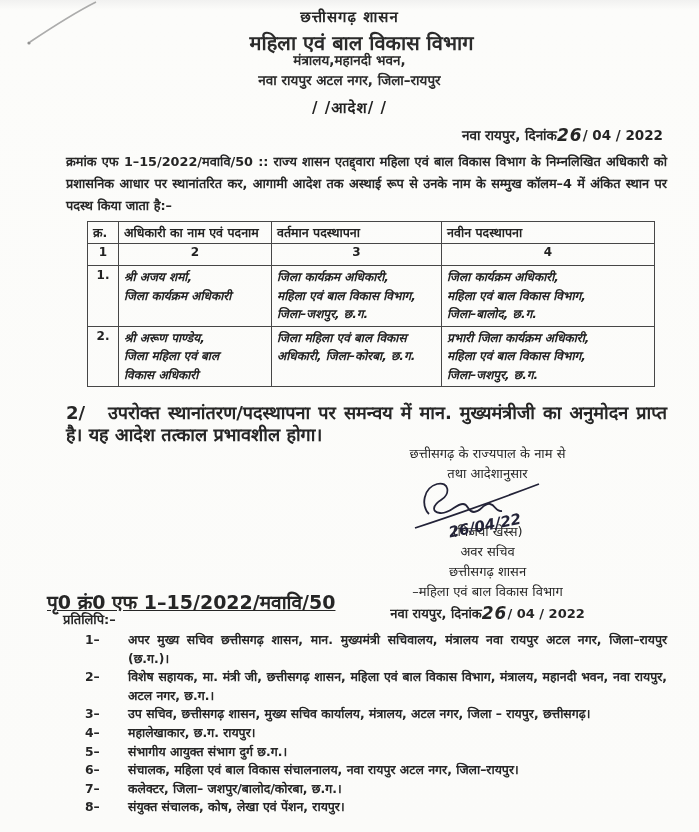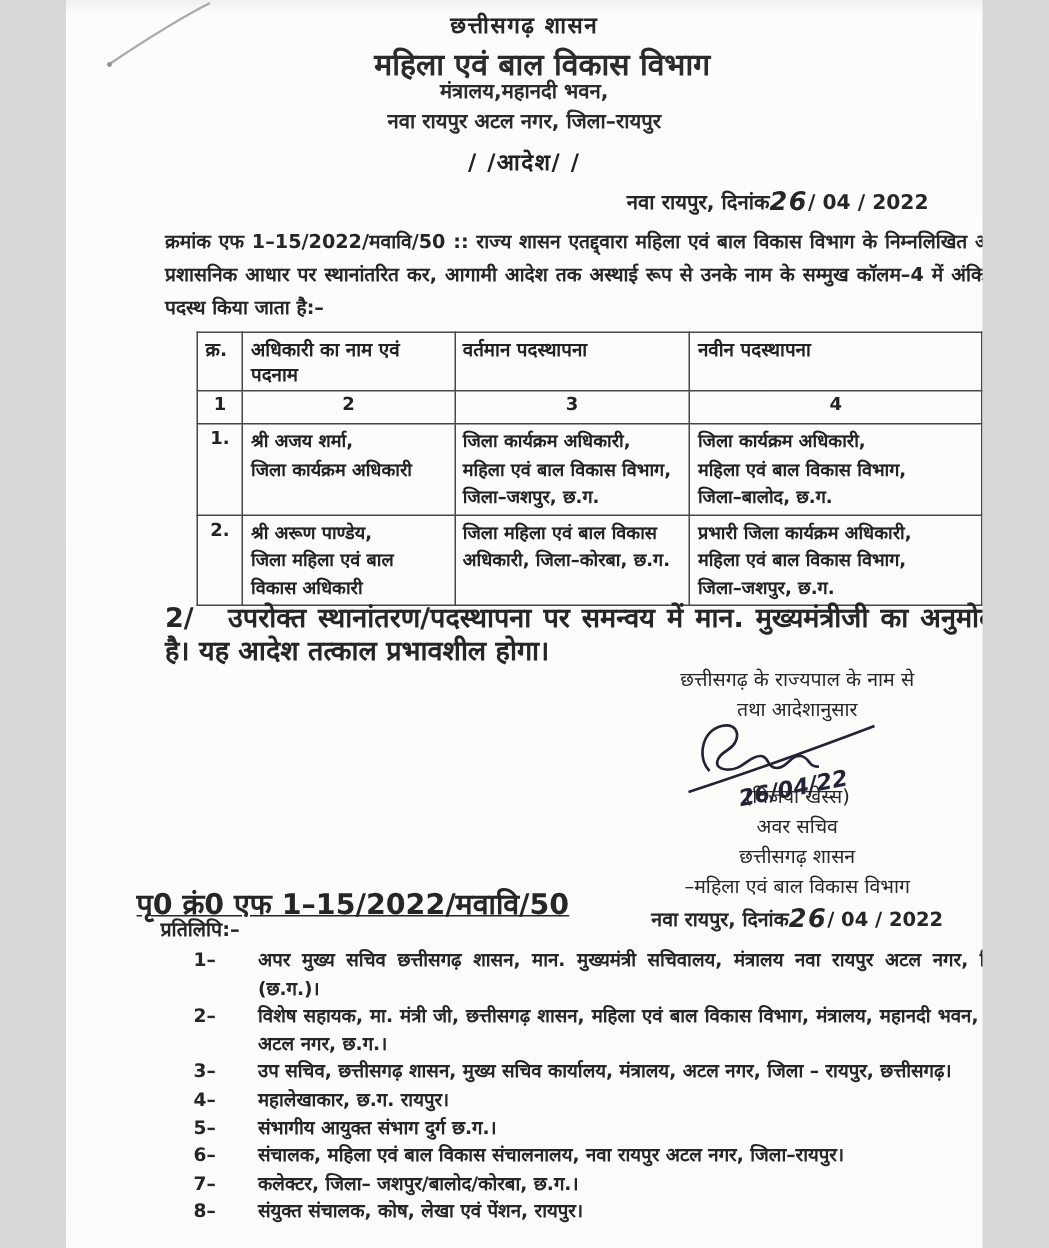--- a/index.html
+++ b/index.html
@@ -1,35 +1,35 @@
 <!DOCTYPE html>
 <html><head>
 <meta charset="utf-8">
 <style>
   html,body{margin:0;padding:0;background:#d8d8d8;}
   .page{
-    position:relative;width:611px;height:832px;margin:0 auto;
+    position:relative;width:699px;height:832px;margin:0 auto;
     background:linear-gradient(#f1f1f0 0px,#fcfcfa 10px,#fbfbf9 100%);
     font-family:"DejaVu Sans",sans-serif;color:#1e1e1e;overflow:hidden;
   }
   .hdr{position:absolute;left:0;width:100%;text-align:center;}
   .hdr-govt{top:6px;font-size:15px;font-weight:bold;letter-spacing:1px;color:#262626;}
   .hdr-dept{top:29px;font-size:20px;font-weight:bold;color:#2b2b2b;margin-left:12px;}
   .hdr-addr1{top:51px;font-size:13.5px;font-weight:bold;color:#2b2b2b;}
   .hdr-addr2{top:71px;font-size:13.5px;font-weight:bold;color:#2b2b2b;}
   .order-title{top:97px;font-size:15px;font-weight:bold;letter-spacing:1px;color:#222;}
   .dateline{position:absolute;top:124px;right:36px;font-size:13.5px;font-weight:bold;color:#262626;}
   .hand-day{font-size:17px;font-style:italic;font-weight:bold;letter-spacing:1px;position:relative;top:1px;}
   .para1{position:absolute;top:151px;left:66px;width:601px;font-size:12.8px;line-height:22px;
     text-align:justify;font-weight:bold;color:#262626;}
   .otable{position:absolute;top:221px;left:87px;border-collapse:collapse;table-layout:fixed;}
   .otable td{border:1.6px solid #474747;padding:2px 5px;font-size:12px;vertical-align:top;color:#222;}
   .otable .th{font-weight:bold;vertical-align:top;font-size:12.5px;}
   .otable .num{font-weight:bold;text-align:center;height:19px;padding:1px 2px;}
-  .cell{white-space:pre-line;line-height:18.5px;text-align:justify;font-weight:bold;color:#2a2a2a;}
+  .cell{white-space:pre-line;line-height:18.5px;text-align:justify;font-weight:bold;color:#2a2a2a;font-style:italic;}
   .sno{text-align:center;font-weight:bold;}
   .para2{position:absolute;top:402px;left:66px;width:601px;font-size:18px;line-height:22px;
     text-align:justify;font-weight:bold;color:#262626;}
   .para2 .pnum{display:inline-block;min-width:42px;}
   .signblock{position:absolute;top:444px;left:315px;width:345px;text-align:center;color:#262626;}
   .signblock .sline{font-size:13px;line-height:20px;font-weight:normal;}
   .sig-area{position:relative;height:38px;}
   .sig-svg{position:absolute;left:92px;top:-8px;}
   .signblock .sdate{font-size:13px;line-height:20px;font-weight:bold;}
   .refline{position:absolute;top:589px;left:47px;font-size:19px;font-weight:bold;color:#262626;text-decoration:underline;}

